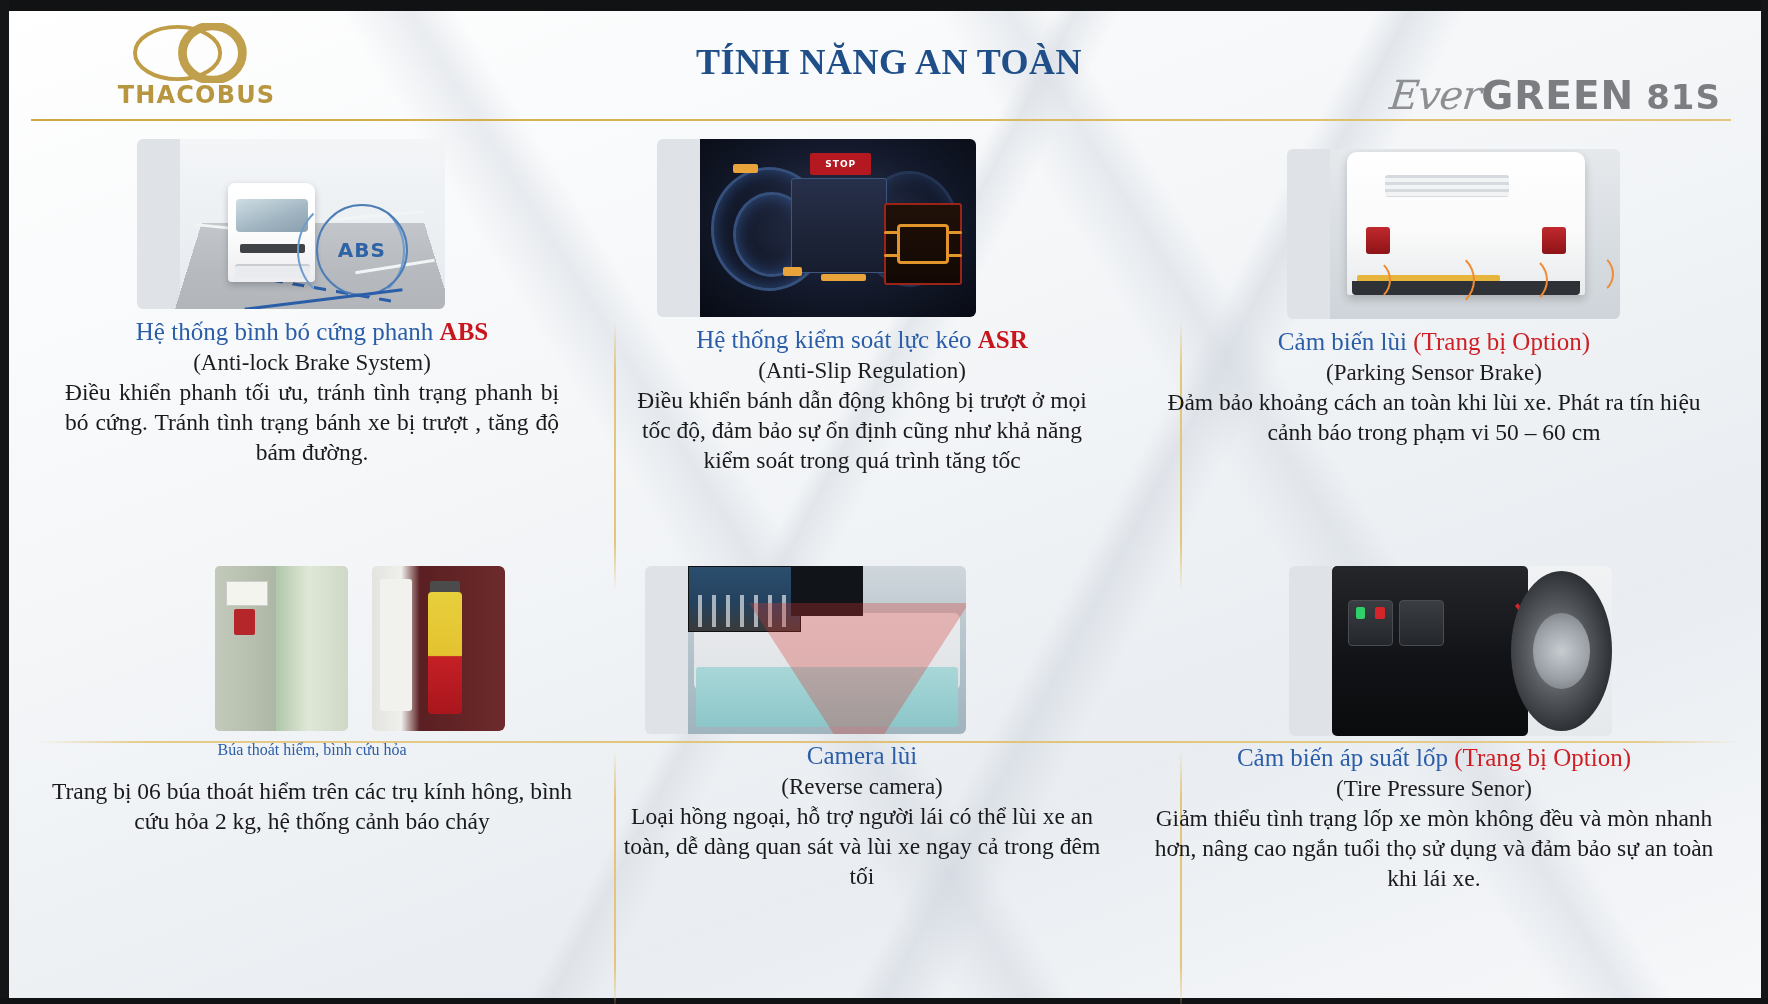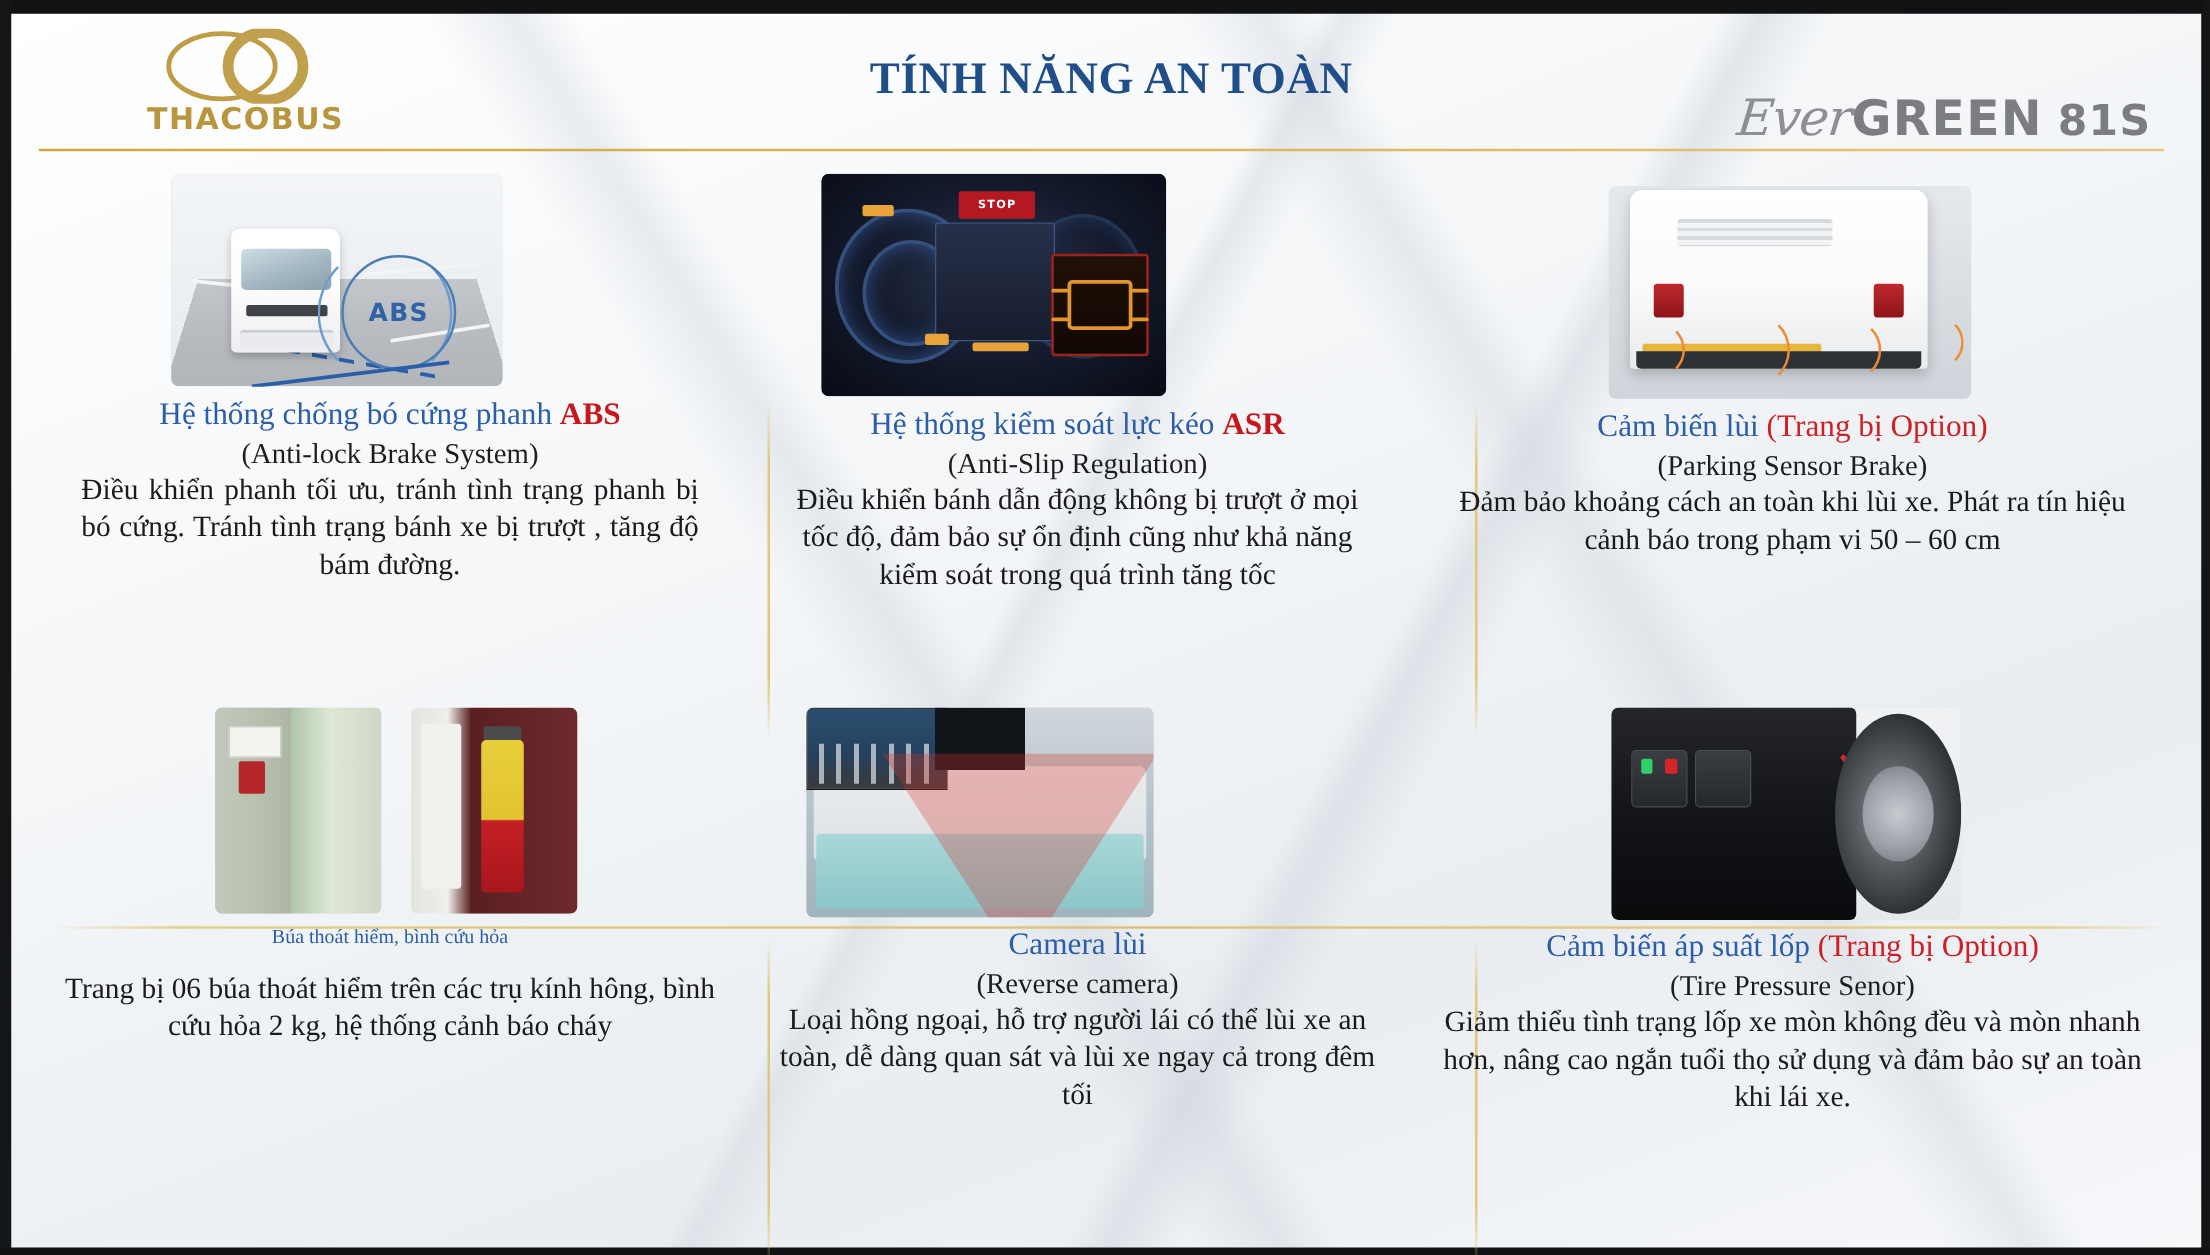--- a/index.html
+++ b/index.html
@@ -54,21 +54,21 @@
   .c5{left:1118px;top:440px;width:614px;height:437px;}
 
   .vsep{position:absolute;width:2px;background:linear-gradient(180deg,rgba(226,198,122,0) 0%,#e2c67a 18%,#e2c67a 82%,rgba(226,198,122,0) 100%);}
   .vs1{left:605px;top:200px;height:270px;}
   .vs2{left:1171px;top:200px;height:270px;}
   .vs3{left:605px;top:630px;height:260px;}
   .vs4{left:1171px;top:630px;height:260px;}
   .hsep{position:absolute;left:30px;top:620px;width:1700px;height:2px;
     background:linear-gradient(90deg,rgba(226,198,122,0) 0%,#e6cd8b 6%,#e0c277 50%,#e6cd8b 94%,rgba(226,198,122,0) 100%);}
 
-  .pic{position:absolute;border-radius:6px;overflow:hidden;background:#dfe3e8;}
+  .pic{position:absolute;border-radius:6px;overflow:hidden;background:#dfe3e8;padding-left:43px;}
   .caption{position:absolute;left:0;width:100%;text-align:center;}
   .ttl{font-size:25px;line-height:1.18;color:#2b5ea8;}
   .ttl .red{color:#cf1f24;}
   .ttl .redb{color:#c8161d;font-weight:bold;}
   .sub{font-size:23px;color:#1d1d1f;line-height:1.2;margin-top:2px;}
   .body{font-size:23.5px;color:#1a1a1c;line-height:1.28;margin-top:1px;}
 
   
   .abs-img{position:relative;width:100%;height:100%;
     background:linear-gradient(180deg,#f3f5f7 0%,#eef1f4 38%,#e6eaee 100%);}
@@ -214,21 +214,21 @@
             <div class="abs-grill"></div>
             <div class="abs-bump"></div>
           </div>
           <div class="abs-arc" style="right:15%;top:34%;width:104px;height:104px;transform:rotate(0deg);"></div>
           <div class="abs-badge">ABS</div>
           <div class="abs-trail"></div>
         </div>
       </div>
       <div class="caption" style="top:196px;">
         <div class="ttl">
-          <span>Hệ thống chống bó cứng phanh </span><span class="redb">ABS</span>
+          <span>Hệ thống bình bó cứng phanh </span><span class="redb">ABS</span>
         </div>
         <div class="sub">(Anti-lock Brake System)</div>
         <div class="body" style="padding:0 38px;text-align:justify;text-align-last:center;">Điều khiển phanh tối ưu, tránh tình trạng phanh bị bó cứng. Tránh tình trạng bánh xe bị trượt , tăng độ bám đường.</div>
       </div>
     </div>
 
     <div class="cell c1">
       <div class="pic" style="left:52px;top:18px;width:276px;height:178px;">
         <div class="asr-img">
           <div class="asr-dial" style="left:4%;top:16%;width:40%;height:66%;"></div>

